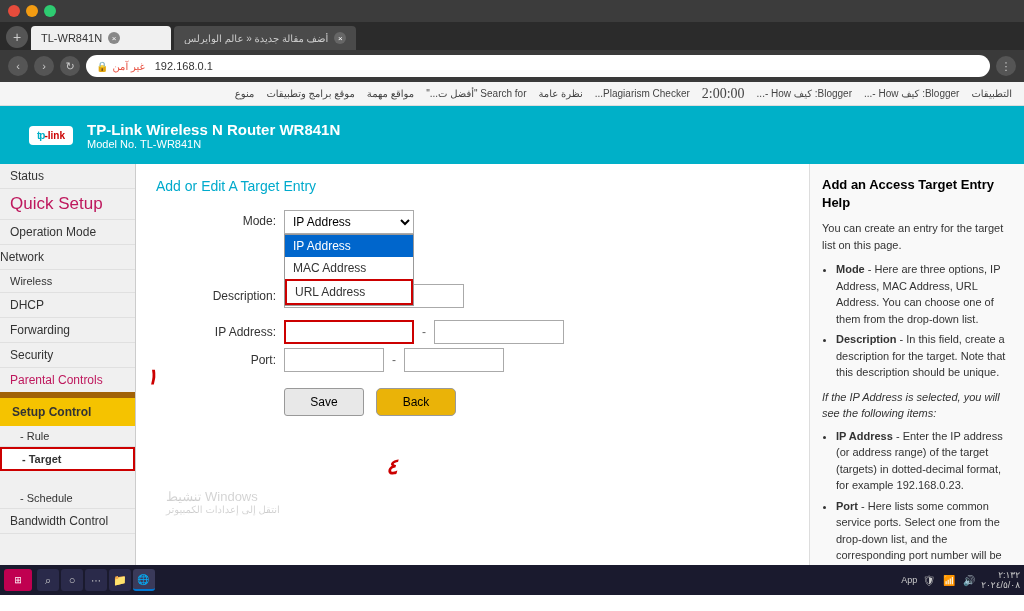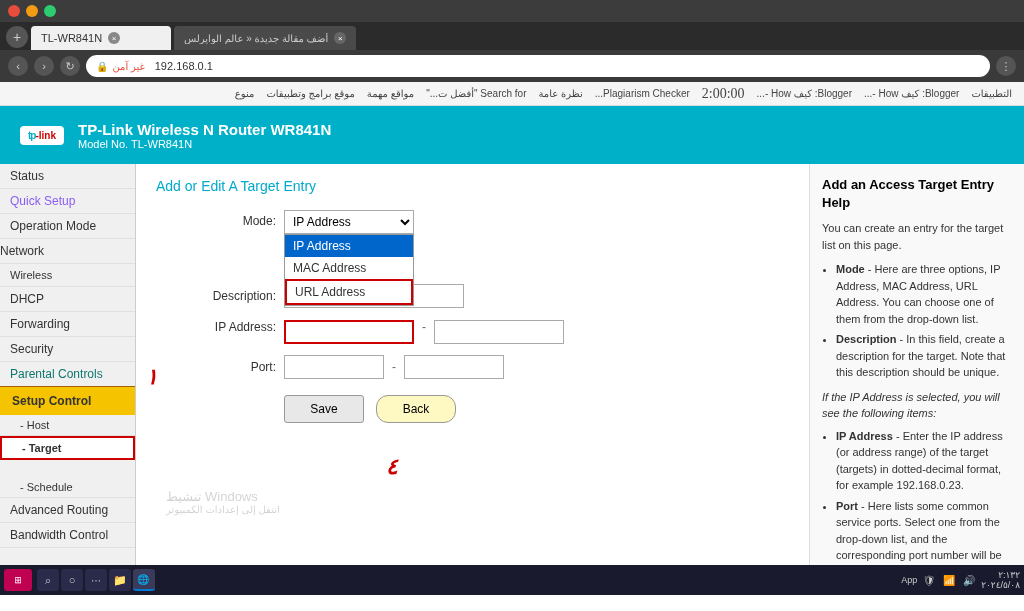--- a/index.html
+++ b/index.html
@@ -48,48 +48,47 @@
   <span style="font-size:10px;color:#444;cursor:pointer;white-space:nowrap;padding:2px 4px;">Search for "أفضل ت..."</span>
   <span style="font-size:10px;color:#444;cursor:pointer;white-space:nowrap;padding:2px 4px;">مواقع مهمة</span>
   <span style="font-size:10px;color:#444;cursor:pointer;white-space:nowrap;padding:2px 4px;">موقع برامج وتطبيقات</span>
   <span style="font-size:10px;color:#444;cursor:pointer;white-space:nowrap;padding:2px 4px;">منوع</span>
 </div>
 
 <div style="display:flex; flex-direction:column; height:459px;">
 
   <div style="background:#00b0c8; height:58px; display:flex; align-items:center; padding:0 20px; gap:14px;">
     <div style="display:flex;align-items:center;gap:8px;">
-      <div style="background:white;padding:4px 8px;border-radius:4px;display:flex;align-items:center;justify-content:center;">
+      <div style="background:white;padding:4px 8px;border-radius:4px;display:flex;align-items:center;justify-content:center;margin-left:9px;">
         <span style="font-size:10px;font-weight:bold;color:#00b0c8;letter-spacing:-1px;">tp</span>
         <span style="font-size:10px;font-weight:bold;color:#cc0000;">-link</span>
       </div>
     </div>
     <div>
       <div style="color:white;font-size:15px;font-weight:bold;">TP-Link Wireless N Router WR841N</div>
       <div style="color:white;font-size:11px;">Model No. TL-WR841N</div>
     </div>
   </div>
 
   <div style="display:flex;flex:1;overflow:hidden;">
 
     <div style="width:136px;background:#f0f0f0;border-right:1px solid #ccc;overflow-y:auto;flex-shrink:0;">
       <div style="padding:5px 10px;font-size:12px;color:#333;cursor:pointer;border-bottom:1px solid #e0e0e0;">Status</div>
-      <div style="padding:5px 10px;font-size:12px;color:#8b5cf6;cursor:pointer;border-bottom:1px solid #e0e0e0;">Quick Setup</div>
+      <div style="padding:5px 10px;font-size:17px;color:#be185d;cursor:pointer;border-bottom:1px solid #e0e0e0;">Quick Setup</div>
       <div style="padding:5px 10px;font-size:12px;color:#333;cursor:pointer;border-bottom:1px solid #e0e0e0;">Operation Mode</div>
       <div style="padding:5px 0;font-size:12px;color:#333;cursor:pointer;border-bottom:1px solid #e0e0e0;">Network</div>
       <div style="padding:5px 10px;font-size:11px;color:#333;cursor:pointer;border-bottom:1px solid #e0e0e0;">Wireless</div>
       <div style="padding:5px 10px;font-size:12px;color:#333;cursor:pointer;border-bottom:1px solid #e0e0e0;">DHCP</div>
       <div style="padding:5px 10px;font-size:12px;color:#333;cursor:pointer;border-bottom:1px solid #e0e0e0;">Forwarding</div>
       <div style="padding:5px 10px;font-size:12px;color:#333;cursor:pointer;border-bottom:1px solid #e0e0e0;">Security</div>
-      <div style="padding:5px 10px;font-size:12px;color:#0f766e;cursor:pointer;border-bottom:1px solid #a16207;">Parental Controls</div>
+      <div style="padding:5px 10px;font-size:12px;color:#be185d;cursor:pointer;border-bottom:6px solid #a16207;">Parental Controls</div>
       <div style="padding:5px 10px;font-size:12px;color:#333;cursor:pointer;border-bottom:1px solid #e0e0e0;background:#f5c300;font-weight:bold;border:2px solid #f5c300;">Setup Control</div>
-      <div style="padding:4px 10px 4px 20px;font-size:11px;color:#333;cursor:pointer;border-bottom:1px solid #e0e0e0;">- Host</div>
+      <div style="padding:4px 10px 4px 20px;font-size:11px;color:#333;cursor:pointer;border-bottom:1px solid #e0e0e0;">- Rule</div>
       <div style="padding:4px 10px 4px 20px;font-size:11px;color:#333;cursor:pointer;border-bottom:1px solid #e0e0e0;border:2px solid #cc0000;background:#fff;font-weight:bold;">- Target</div>
       <div style="padding:21px 10px 4px 20px;font-size:11px;color:#333;cursor:pointer;border-bottom:1px solid #e0e0e0;">- Schedule</div>
-      <div style="padding:5px 10px;font-size:12px;color:#333;cursor:pointer;border-bottom:1px solid #e0e0e0;">Advanced Routing</div>
       <div style="padding:5px 10px;font-size:12px;color:#333;cursor:pointer;border-bottom:1px solid #e0e0e0;">Bandwidth Control</div>
 
     </div>
 
     <div style="flex:1;padding:14px 20px;overflow-y:auto;position:relative;background:white;">
 
       <div style="position:absolute;left:10px;top:200px;color:#cc0000;font-size:22px;font-weight:bold;font-style:italic;">١</div>
 
       <div style="font-size:14px;color:#00aacc;margin-bottom:16px;">Add or Edit A Target Entry</div>
 
@@ -110,37 +109,37 @@
             <div style="padding:4px 8px;font-size:12px;cursor:pointer;color:#333;background:white;border:2px solid #cc0000;">URL Address</div>
           </div>
         </div>
       </div>
 
       <div style="display:flex;align-items:center;margin-bottom:12px;gap:8px;margin-top:50px;">
         <div style="width:120px;text-align:right;font-size:12px;color:#333;flex-shrink:0;">Description:</div>
         <input type="text" style="width: 180px; height: 24px; border: 1px solid rgb(170, 170, 170); padding: 0px 6px; font-size: 12px;">
       </div>
 
-      <div style="display:flex;margin-bottom:11px;gap:8px;">
+      <div style="display:flex;align-items:center;margin-bottom:4px;gap:8px;">
         <div style="width:120px;text-align:right;font-size:12px;color:#333;flex-shrink:0;">IP Address:</div>
         <input type="text" style="width: 130px; height: 24px; padding: 0px 6px; font-size: 12px; border: 2px solid rgb(204, 0, 0);">
         <span style="color:#666;">-</span>
         <input type="text" style="width: 130px; height: 24px; border: 1px solid rgb(170, 170, 170); padding: 0px 6px; font-size: 12px;">
       </div>
 
       <div style="display:flex;align-items:center;margin-bottom:16px;gap:8px;">
         <div style="width:120px;text-align:right;font-size:12px;color:#333;flex-shrink:0;">Port:</div>
         <input type="text" style="width: 100px; height: 24px; border: 1px solid rgb(170, 170, 170); padding: 0px 6px; font-size: 12px;">
         <span style="color:#666;">-</span>
         <input type="text" style="width: 100px; height: 24px; border: 1px solid rgb(170, 170, 170); padding: 0px 6px; font-size: 12px;">
       </div>
 
       <div style="display:flex;gap:12px;margin-left:128px;margin-top:8px;">
         <button style="width:80px;height:28px;border:1px solid #999;background:#e8e8e8;cursor:pointer;font-size:12px;border-radius:3px;">Save</button>
-        <button style="width:80px;height:28px;border:1px solid #999;background:#fef9c3;cursor:pointer;font-size:12px;border-radius:12px;">Back</button>
+        <button style="width:80px;height:28px;border:1px solid #999;background:#eab308;cursor:pointer;font-size:12px;border-radius:5px;">Back</button>
       </div>
 
       <div style="position:absolute;left:250px;top:290px;color:#cc0000;font-size:22px;font-weight:bold;font-style:italic;">٤</div>
 
       <div style="position:absolute;bottom:50px;left:30px;color:rgba(0,0,0,0.18);font-size:13px;">
         <div>تنشيط Windows</div>
         <div style="font-size:10px;">انتقل إلى إعدادات الكمبيوتر</div>
       </div>
 
     </div>

